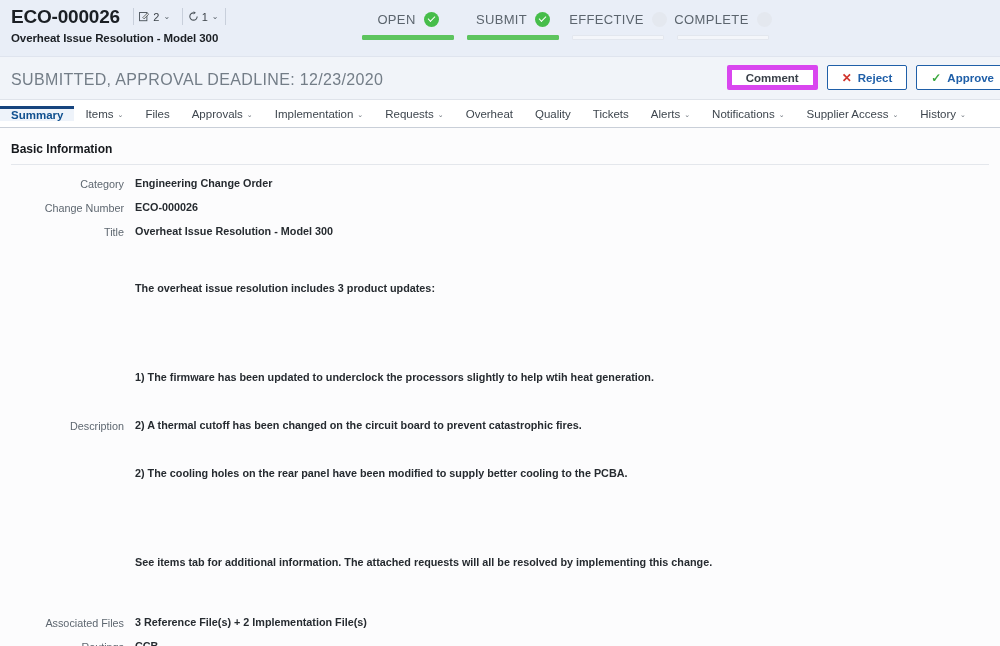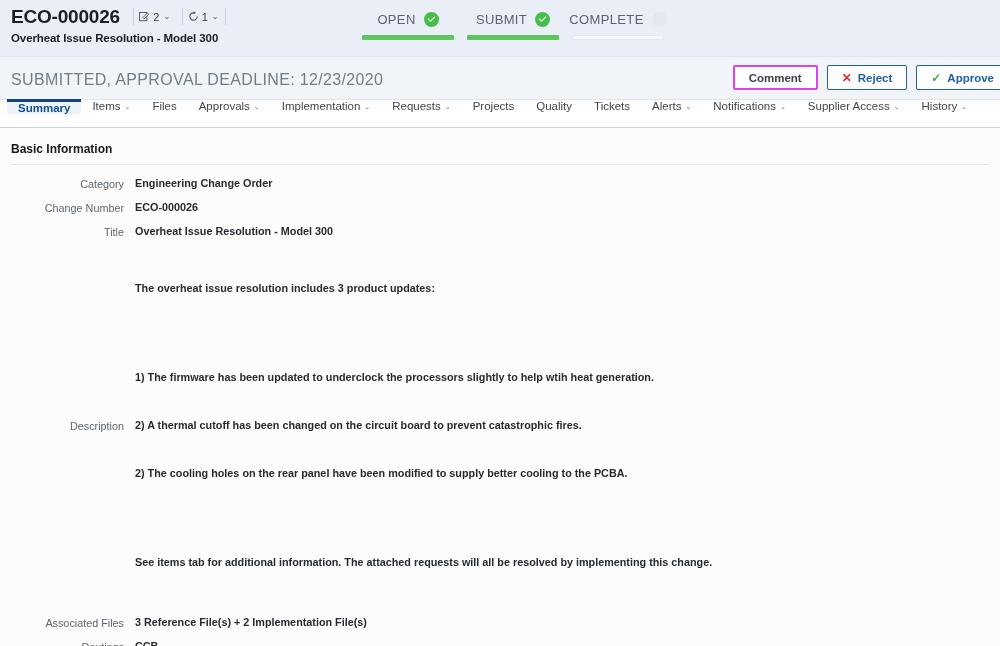--- a/index.html
+++ b/index.html
@@ -74,30 +74,29 @@
   .status-text {
     position:absolute; left:11px; top:14px;
     font-size:16px; color:#737d87; letter-spacing:0.35px;
   }
   .act-btns { position:absolute; right:-9px; top:8px; display:flex; gap:9px; }
   .btn {
     display:flex; align-items:center; justify-content:center; gap:6px;
     height:25px; padding:0 14px; font-size:11.5px; font-weight:bold;
     background:#fff; border-radius:2px; cursor:pointer; white-space:nowrap;
   }
-  .btn.plain { border:2px solid #d946ef; color:#3a4149; }
+  .btn.plain { border:5px solid #d946ef; color:#3a4149; }
   .btn.outline { border:1px solid #1f5fa8; color:#1f5fa8; }
   .ic-x { color:#d0342c; font-size:12px; font-weight:bold; line-height:1; }
   .ic-check { color:#3aa83d; font-size:12px; font-weight:bold; line-height:1; }
 
   
   .tabs {
     position:relative; height:28px; background:#fff;
-    border-bottom:1px solid #c9cfd8; display:flex; align-items:flex-start;
-    padding-left:7px;
+    border-bottom:1px solid #c9cfd8; display:flex; align-items:center;
   }
   .tab {
     display:flex; align-items:center; gap:4px;
     padding:0 11px; font-size:11.5px; color:#3e464e; cursor:pointer;
     position:relative; white-space:nowrap;
   }
   .tab.active {
     color:#10508f; font-weight:bold; background:#eef3fa;
     border-top:3px solid #16447e;
     margin-top:-1px;
@@ -181,20 +180,29 @@
           <div class="step-top">
        <span class="step-label">SUBMIT</span>
        <span class="dot done"></span>
      </div>
      <div class="bars">
             <div class="bar fill"></div>
           </div>
         </div>
         <div class="step">
           <div class="step-top">
+       <span class="step-label">EFFECTIVE</span>
+       <span class="dot pending"></span>
+     </div>
+     <div class="bars">
+            <div class="bar"></div>
+          </div>
+        </div>
+        <div class="step">
+          <div class="step-top">
        <span class="step-label">COMPLETE</span>
        <span class="dot pending"></span>
      </div>
      <div class="bars">
             <div class="bar"></div>
           </div>
         </div>
       </div>
   </div>
 
@@ -232,21 +240,21 @@
       </div>
       <div class="tab">
         <span>Implementation</span>
         <span class="caret">⌄</span>
       </div>
       <div class="tab">
         <span>Requests</span>
         <span class="caret">⌄</span>
       </div>
       <div class="tab">
-        <span>Projects</span>
+        <span>Overheat</span>
       </div>
       <div class="tab">
         <span>Quality</span>
       </div>
       <div class="tab">
         <span>Tickets</span>
       </div>
       <div class="tab">
         <span>Alerts</span>
         <span class="caret">⌄</span>

